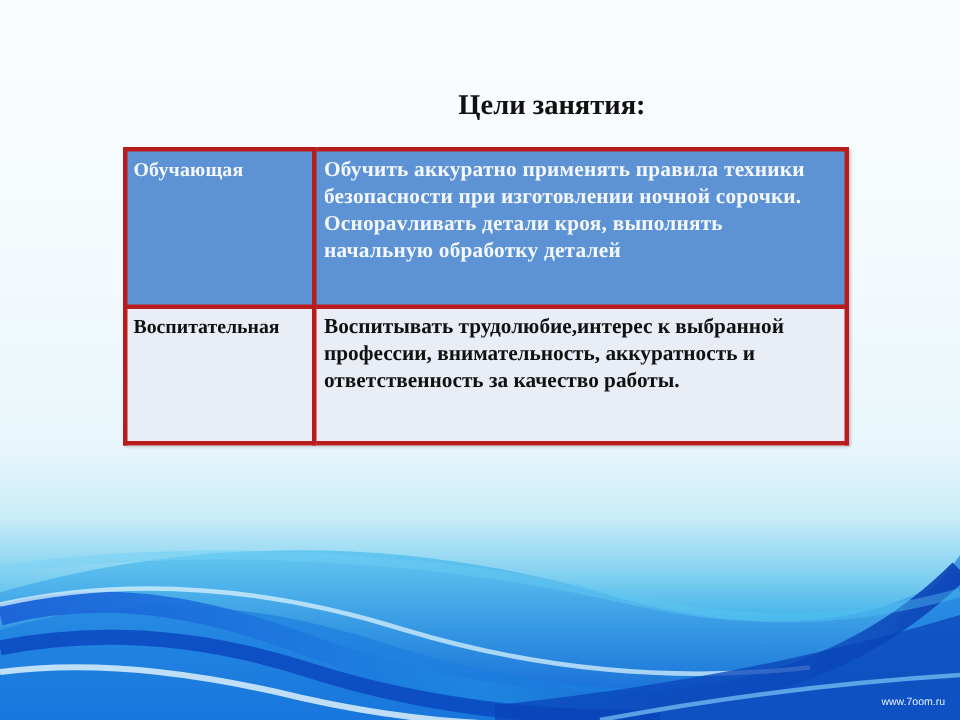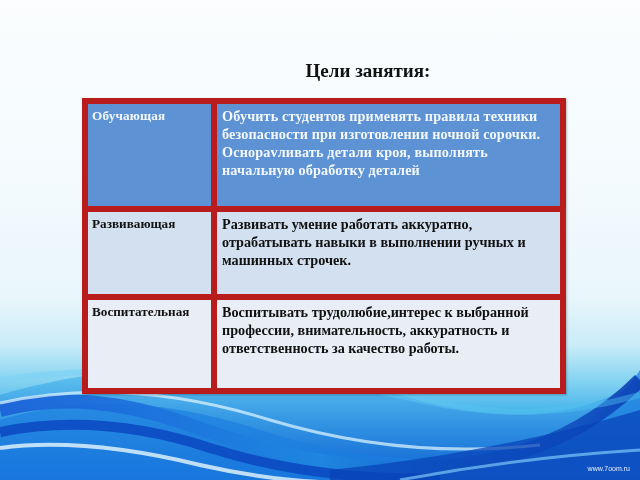--- a/index.html
+++ b/index.html
@@ -40,21 +40,21 @@
     .goals-table {
       position: absolute;
       left: 82px;
       top: 98px;
       width: 484px;
       border-collapse: collapse;
       z-index: 2;
       box-shadow: 1px 1px 2px rgba(0,0,0,0.25);
     }
     .goals-table td {
-      border: 6px solid #b91c1c;
+      border: 3px solid #b91c1c;
       vertical-align: top;
       font-weight: bold;
       color: #111;
       font-size: 14.2px;
       line-height: 18px;
       padding: 3px 5px 2px 5px;
     }
     .goals-table td.label-cell {
       width: 114px;
       font-size: 13.2px;
@@ -118,25 +118,21 @@
 </svg>
 
 <div class="slide-title">
   <span>Цели занятия:</span>
 </div>
 
 <table class="goals-table">
   <tbody>
     <tr class="row-head">
       <td class="label-cell">Обучающая</td>
-      <td class="text-cell">Обучить студентов применять правила техники безопасности при изготовлении ночной сорочки. Оснорavливать детали кроя, выполнять начальную обработку деталей</td>
-    </tr>
-    <tr class="row-dev">
-      <td class="label-cell">Развивающая</td>
-      <td class="text-cell">Развивать умение работать аккуратно, отрабатывать навыки в выполнении ручных и машинных строчек.</td>
+      <td class="text-cell">Обучить аккуратно применять правила техники безопасности при изготовлении ночной сорочки. Оснорavливать детали кроя, выполнять начальную обработку деталей</td>
     </tr>
     <tr class="row-edu">
       <td class="label-cell">Воспитательная</td>
       <td class="text-cell">Воспитывать трудолюбие,интерес к выбранной профессии,  внимательность, аккуратность и   ответственность за качество работы.</td>
     </tr>
   </tbody>
 </table>
 
 <div class="watermark">www.7oom.ru</div>
 

